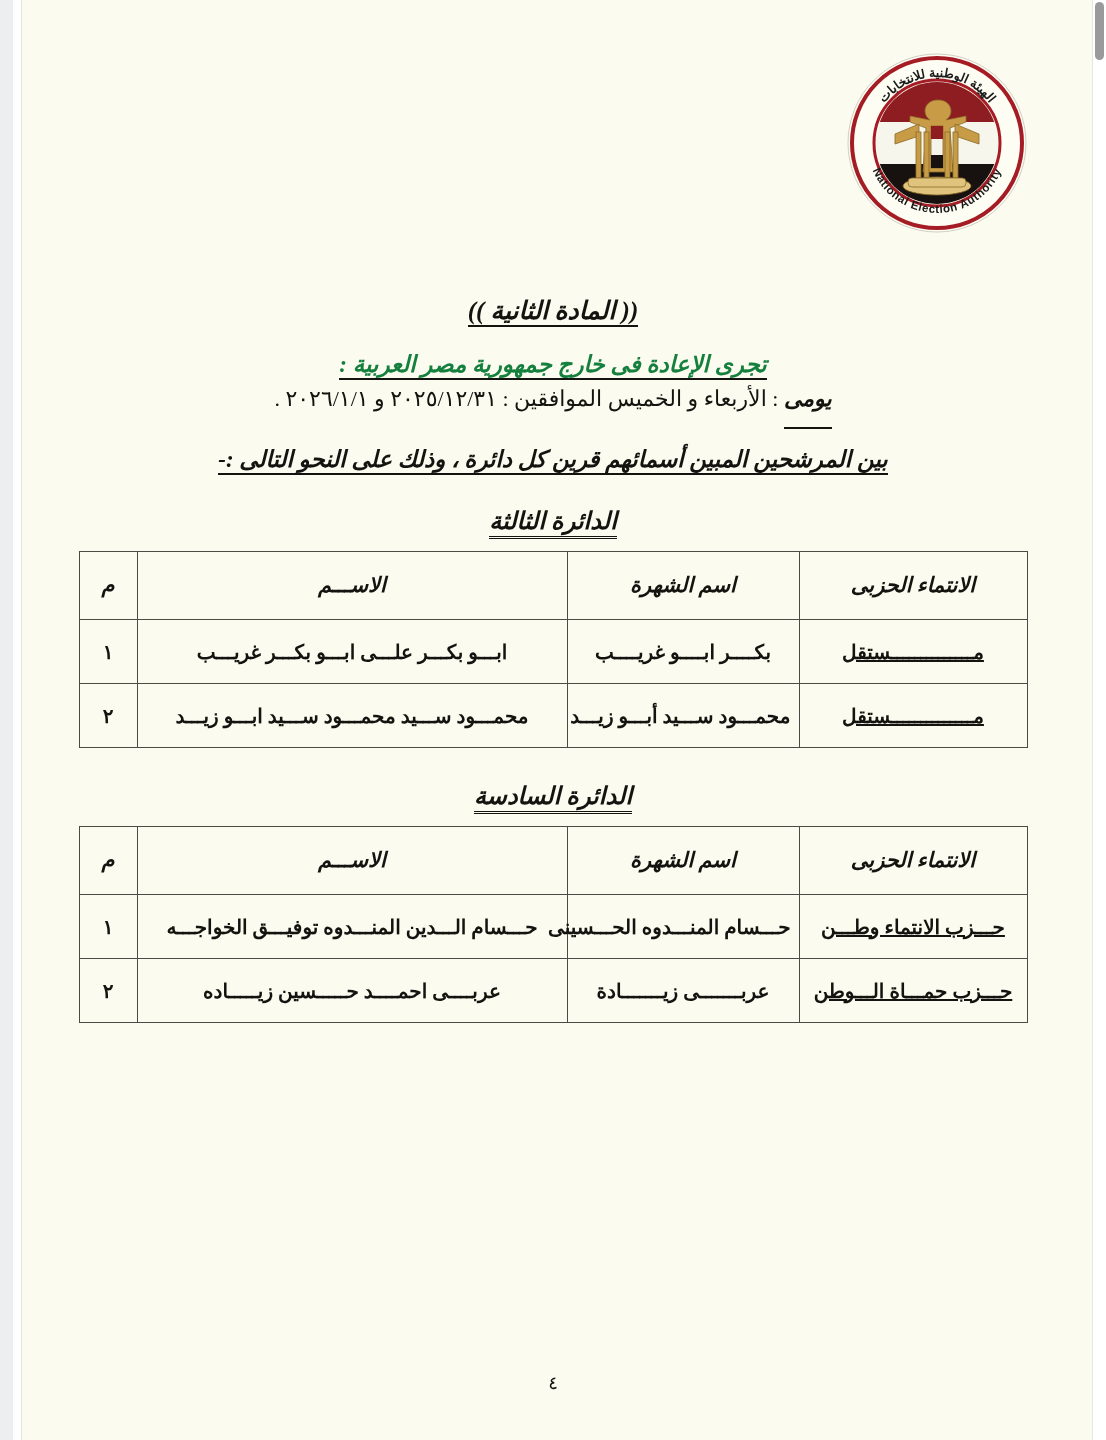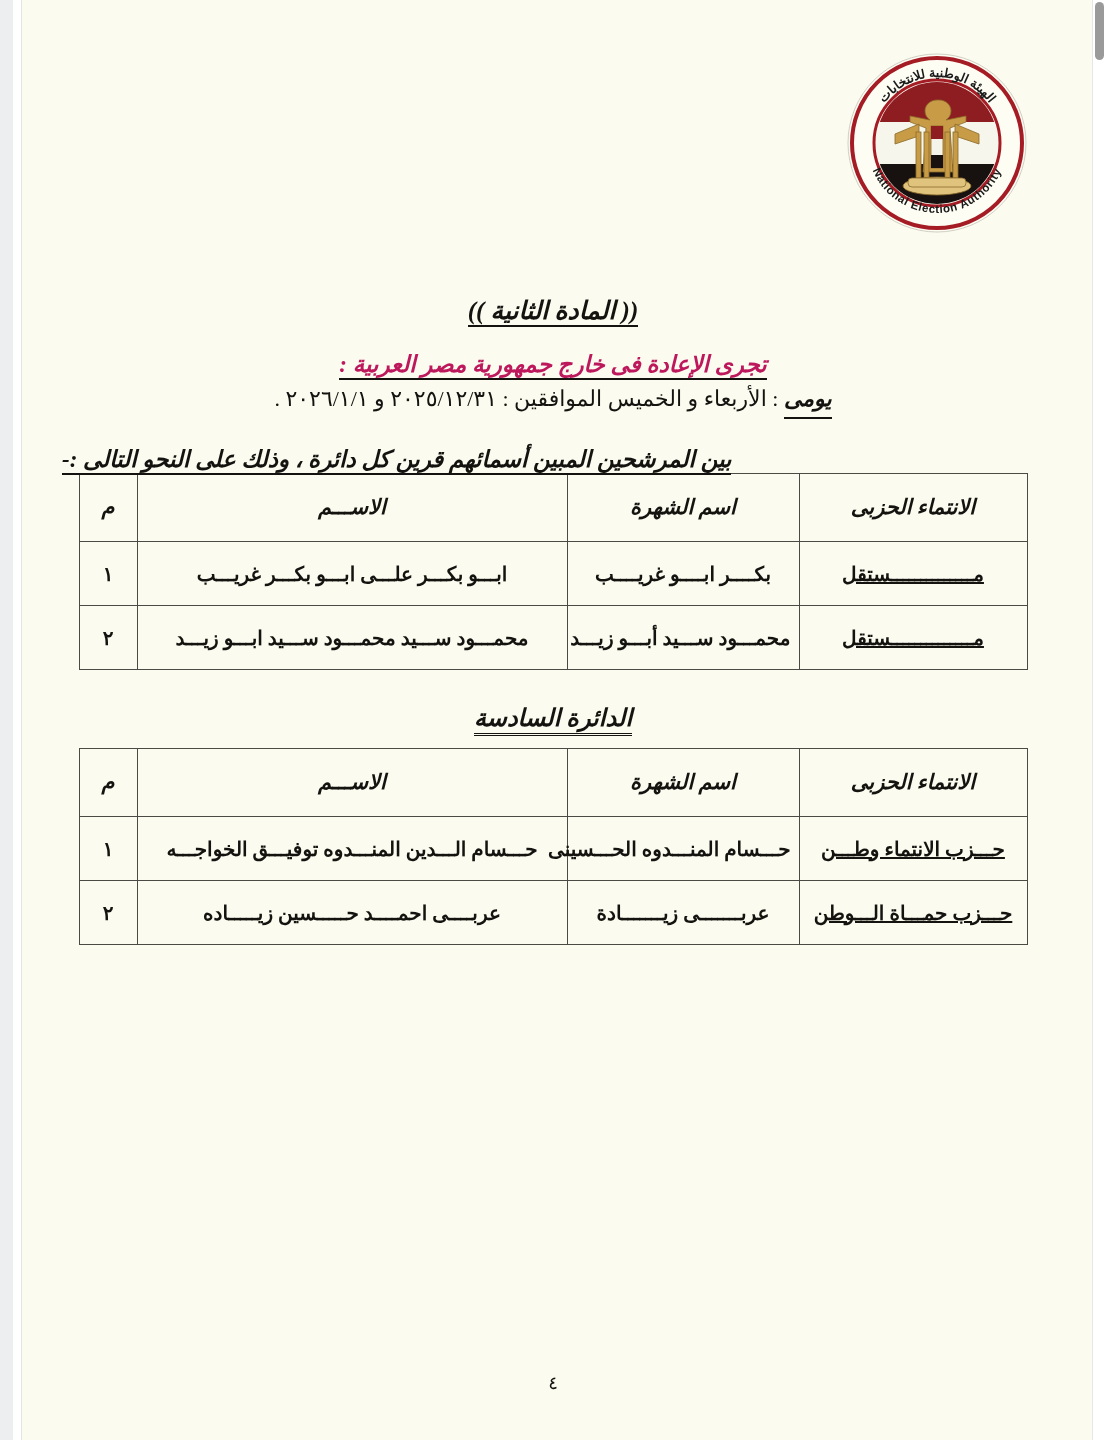--- a/index.html
+++ b/index.html
@@ -63,44 +63,44 @@
     border-bottom: 2px solid #15130f;
     padding-bottom: 1px;
   }
 
   .line-head {
     margin-top: 26px;
     text-align: center;
     font-size: 23px;
     font-weight: bold;
     font-style: italic;
-    color: #be185d;
+    color: #15803d;
   }
   .line-head .u {
     border-bottom: 2px solid #15130f;
     padding-bottom: 1px;
   }
 
   .line-sub {
     margin-top: 8px;
     text-align: center;
     font-size: 22px;
     color: #15130f;
     direction: rtl;
   }
   .line-sub .lbl {
     font-weight: bold;
     font-style: italic;
     border-bottom: 2px solid #15130f;
-    padding-bottom: 6px;
+    padding-bottom: 16px;
   }
 
   .para-wide {
     margin-top: 34px;
-    text-align: left;
+    text-align: center;
     font-size: 23px;
     font-weight: bold;
     font-style: italic;
     color: #15130f;
     white-space: nowrap;
   }
   .para-wide span {
     border-bottom: 2px solid #15130f;
     padding-bottom: 1px;
   }
@@ -247,20 +247,23 @@
       <span>: الأربعاء و الخميس الموافقين : ٢٠٢٥/١٢/٣١ و ٢٠٢٦/١/١ .</span>
     </div>
 
 
 
     <div class="para-wide">
       <span>بين المرشحين المبين أسمائهم قرين كل دائرة ، وذلك على النحو التالى :-</span>
     </div>
 
 
+    <div class="district-title">
+      <span>الدائرة الثالثة</span>
+    </div>
     <table class="cands">
       <colgroup>
         <col class="c-party">
           <col class="c-fame">
           <col class="c-name">
           <col class="c-num">
       </colgroup>
       <thead>
         <tr>
           <th>الانتماء الحزبى</th>

